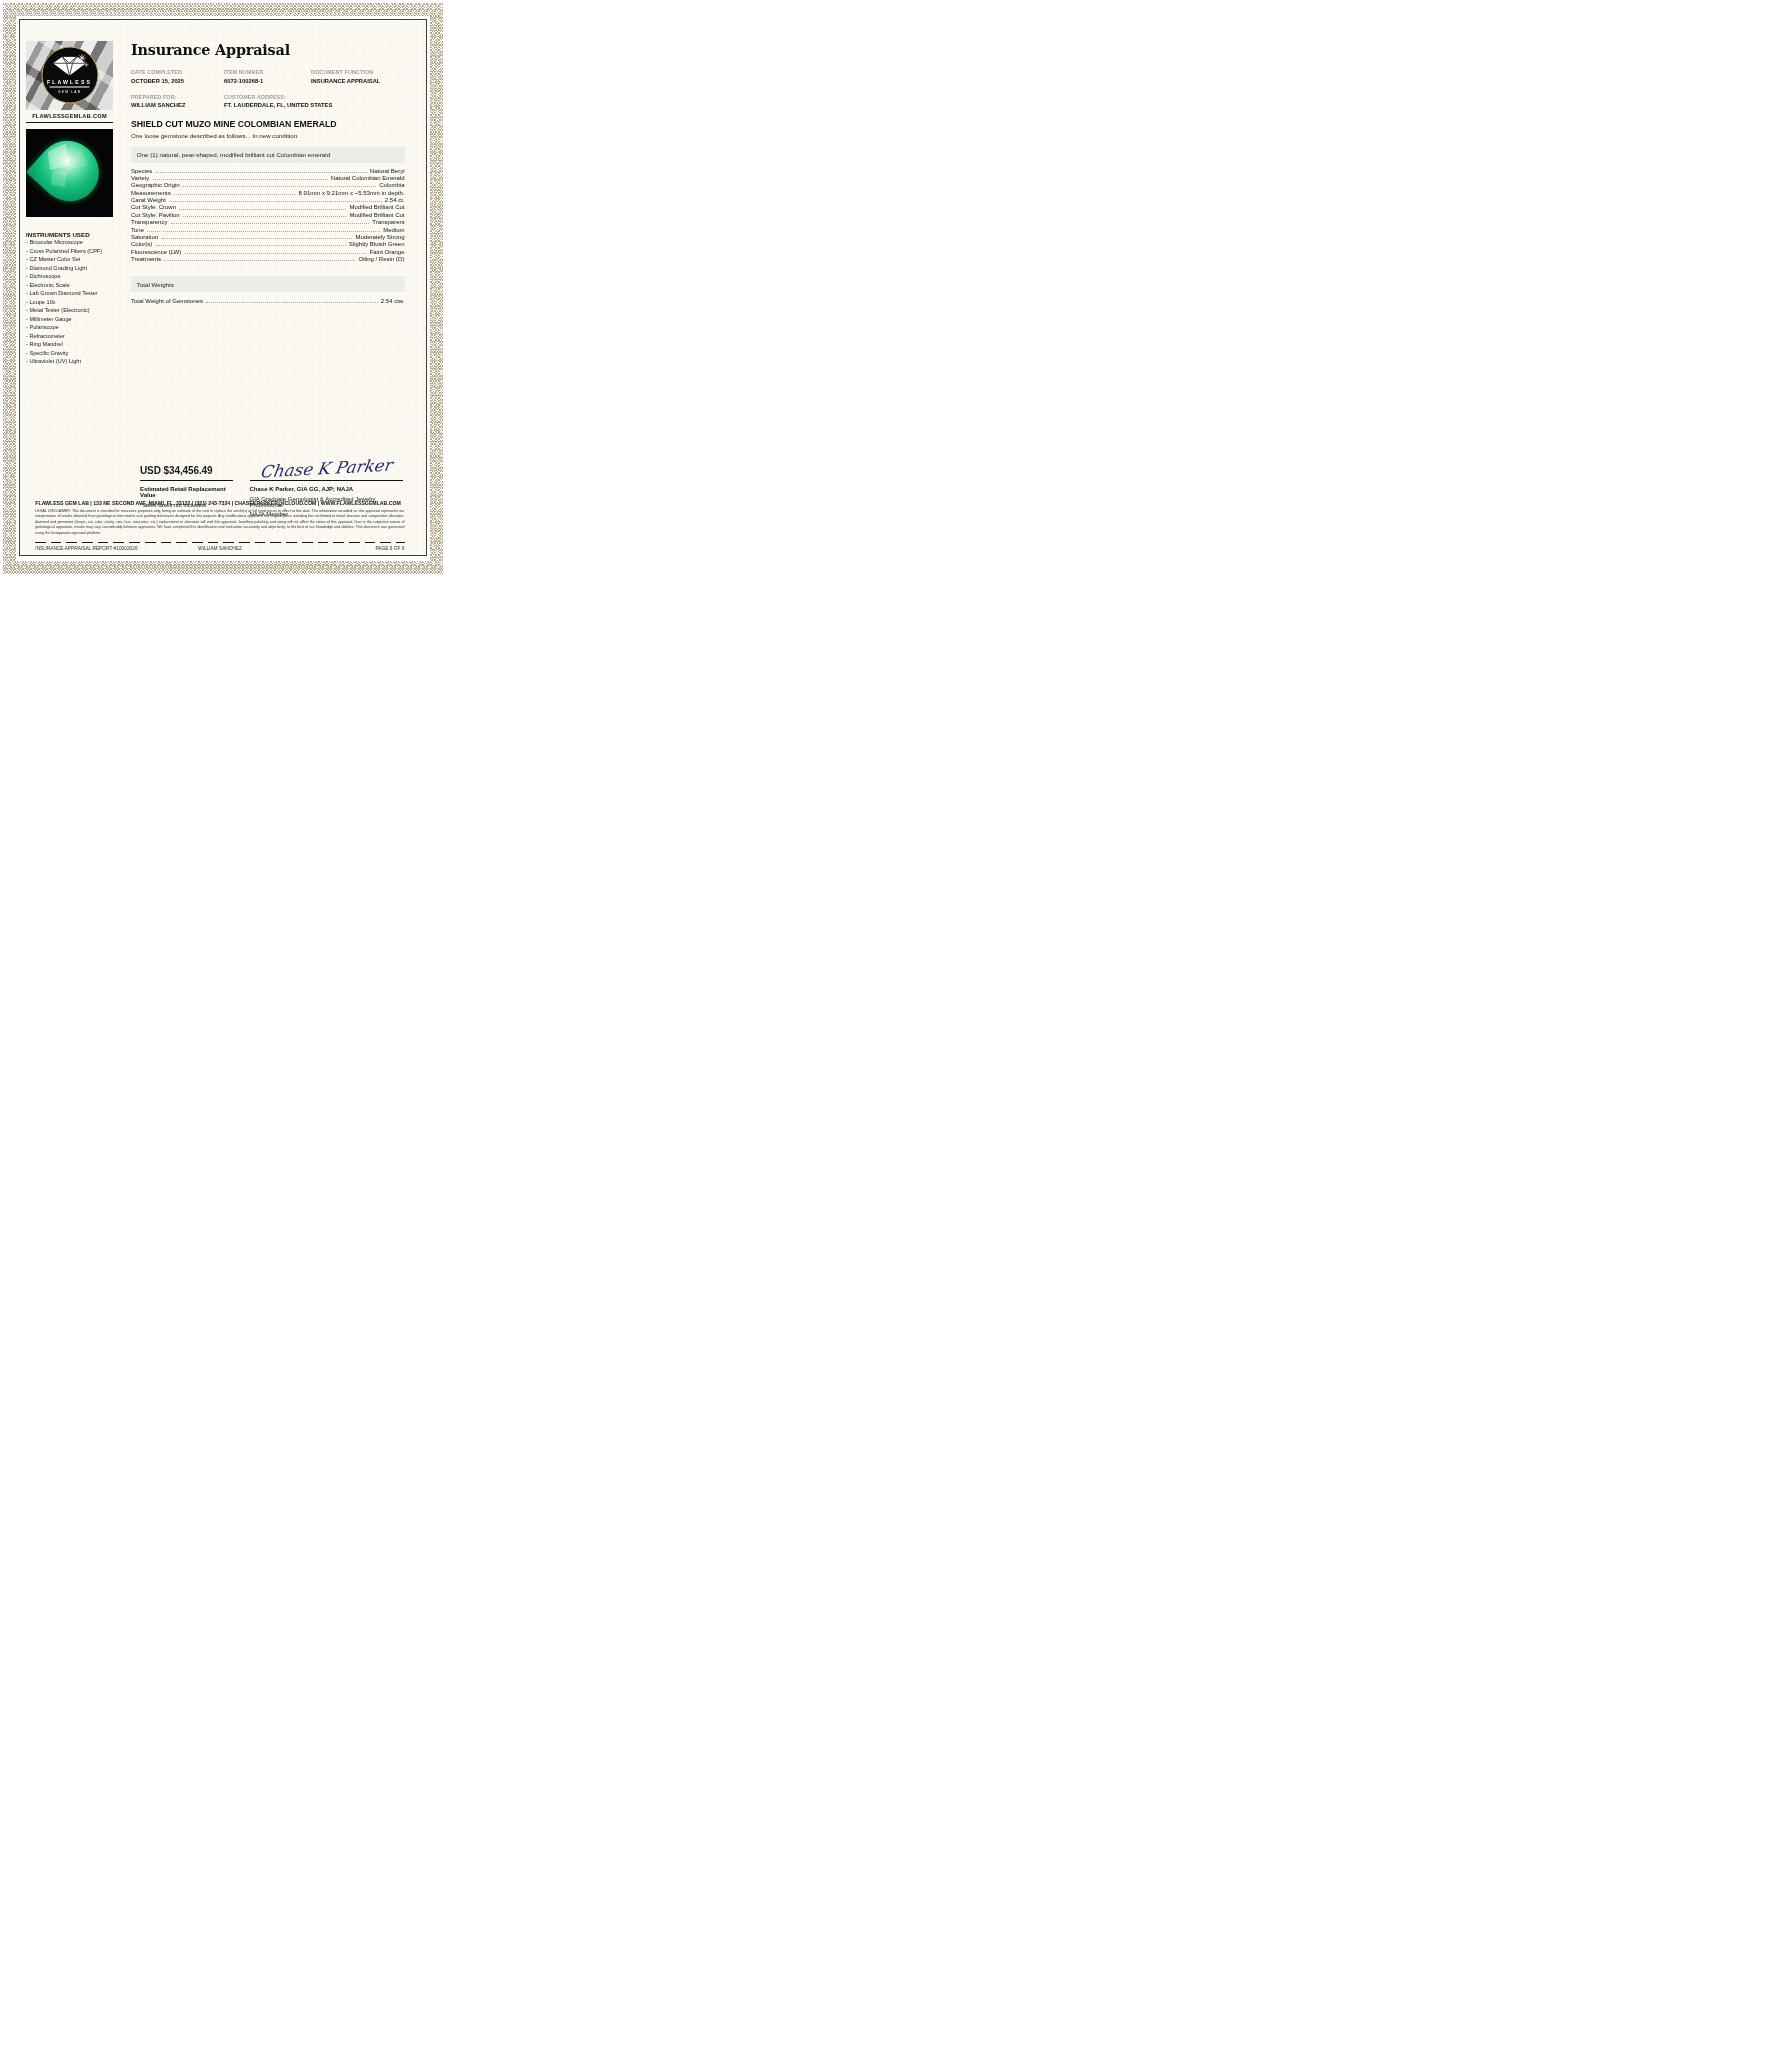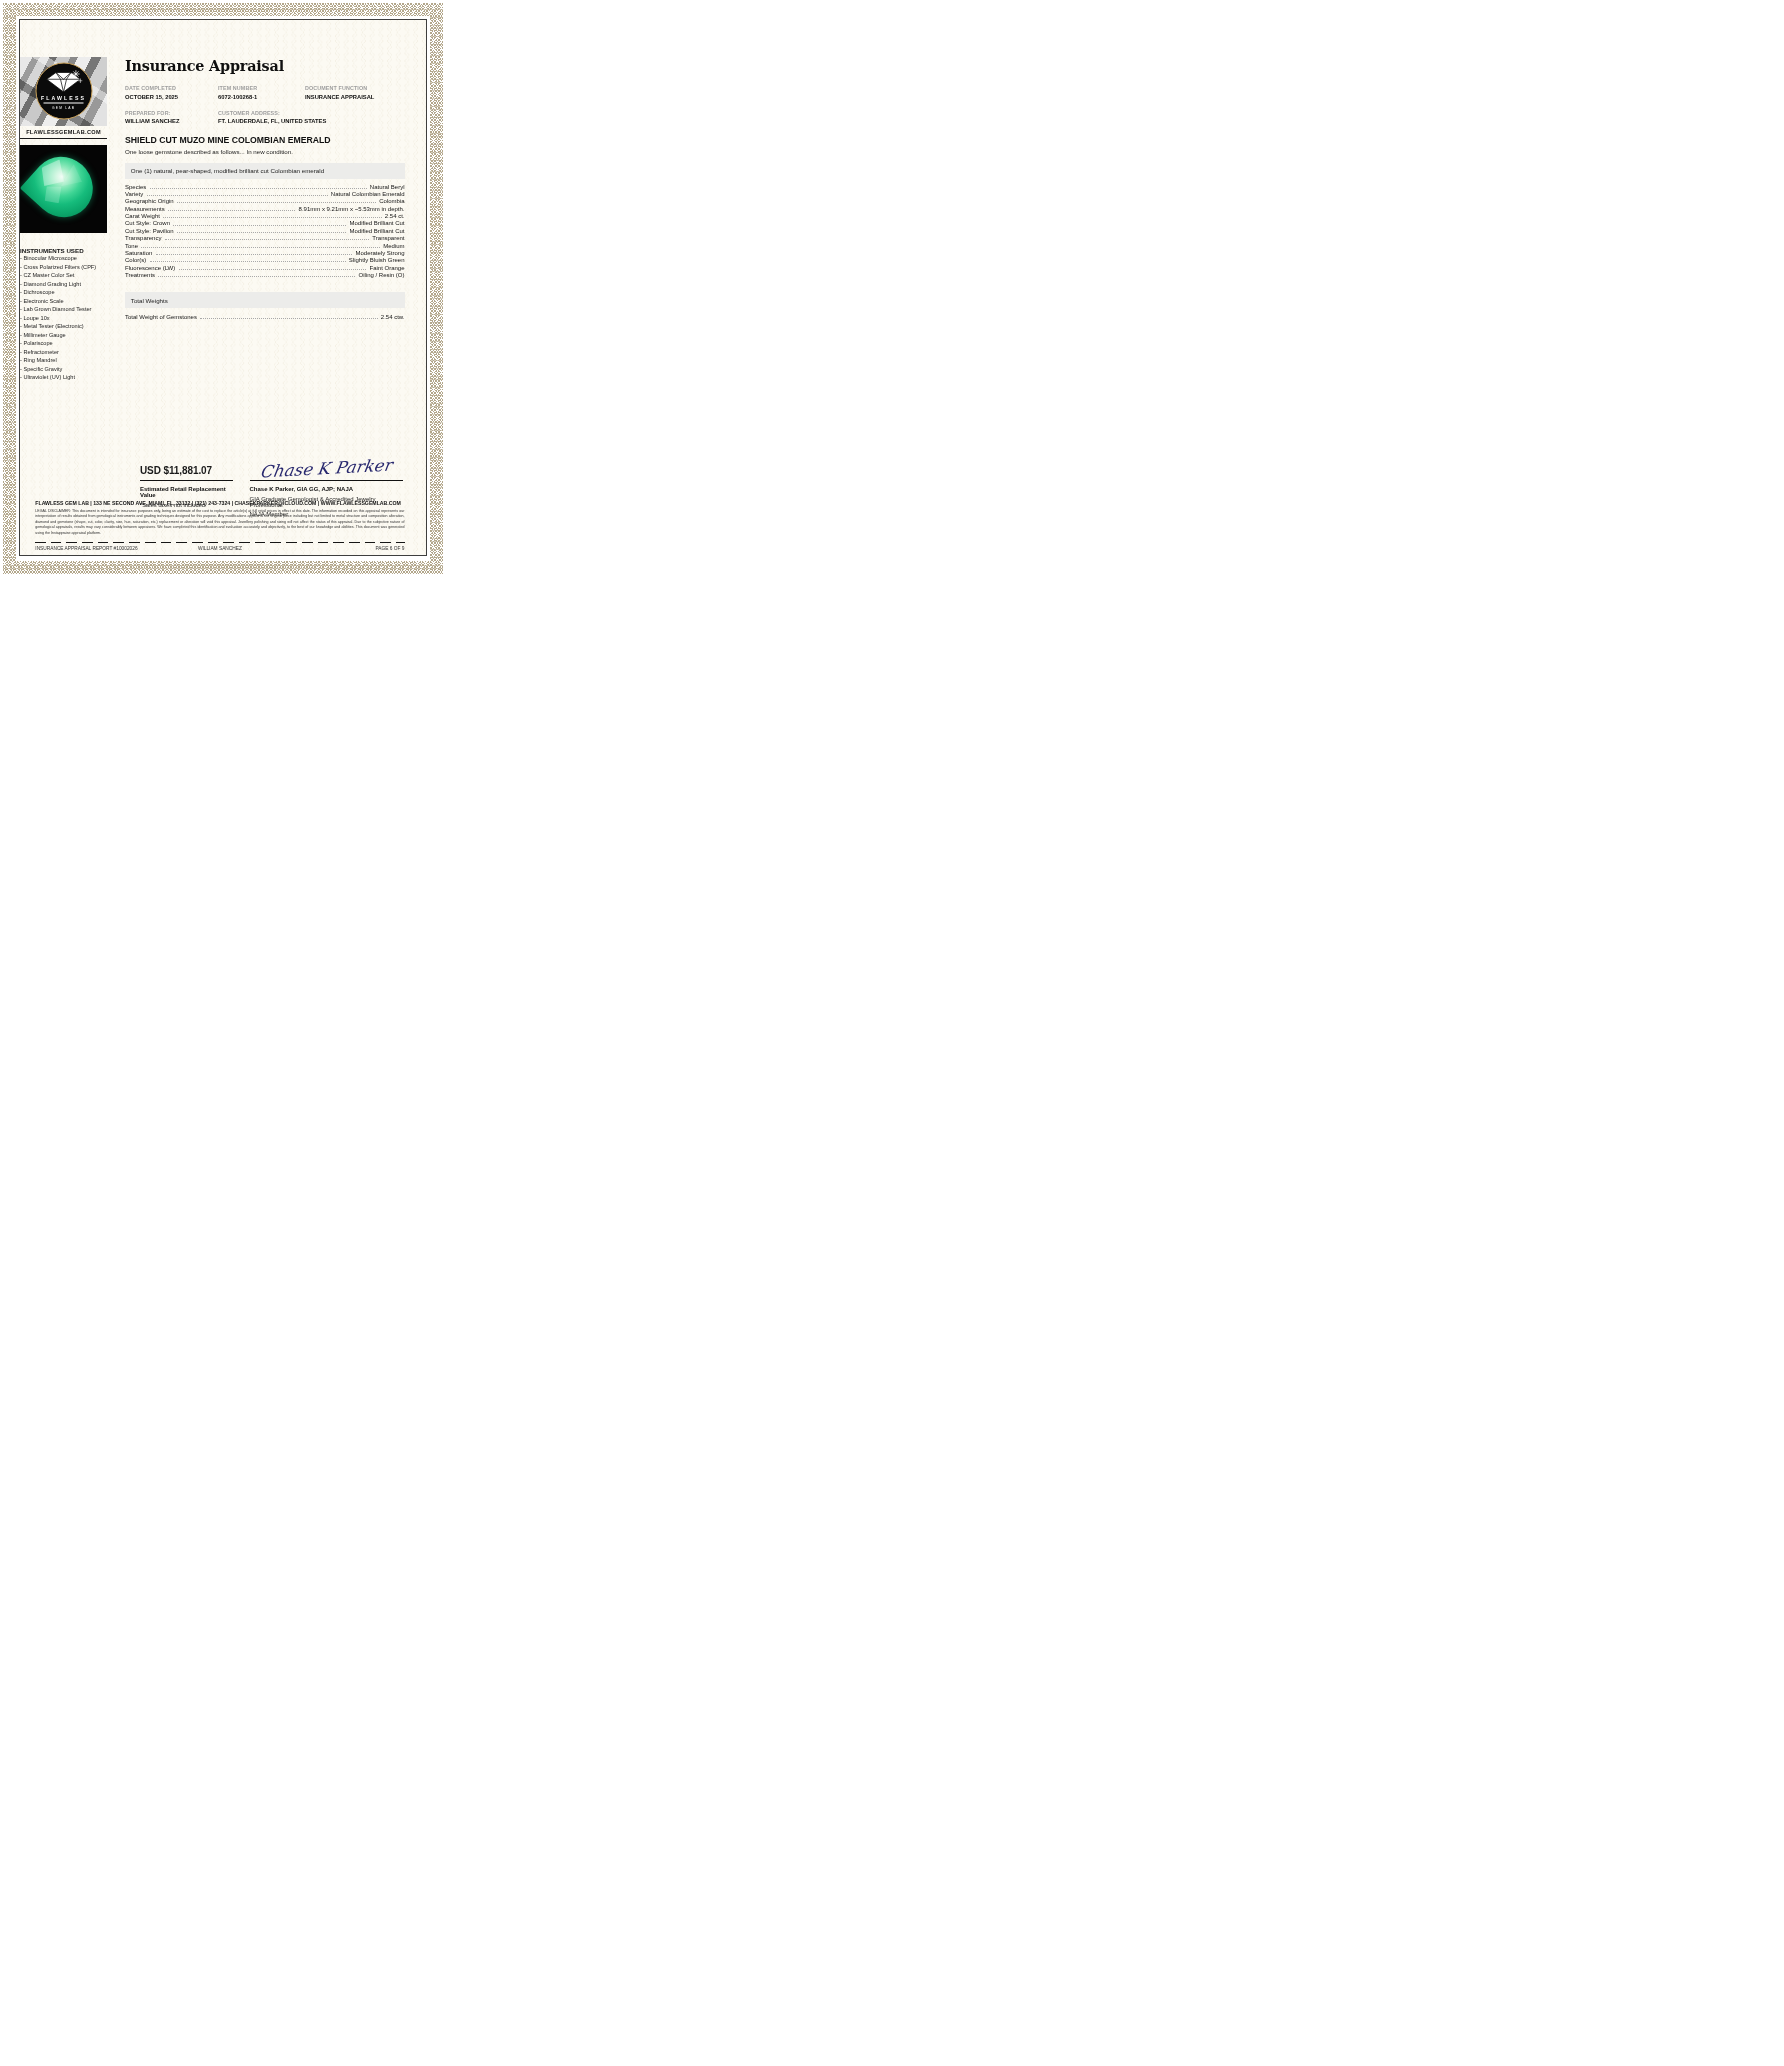--- a/index.html
+++ b/index.html
@@ -27,21 +27,21 @@
   .doc { position:absolute; left:19px; right:19px; top:19px; bottom:20.7px;
     border:1.2px solid var(--frame);
     background-color:var(--cream);
     background-image:
       radial-gradient(circle, transparent 60%, rgba(186,168,124,.12) 61% 65%, transparent 66%),
       radial-gradient(circle, transparent 60%, rgba(186,168,124,.09) 61% 65%, transparent 66%);
     background-size:17.4px 12.4px, 17.4px 12.4px;
     background-position:0 0, 8.7px 6.2px;
   }
 
-  .columns { position:absolute; top:20.7px; left:0; right:21.5px; display:flex; gap:18px;margin-top:16px; }
+  .columns { position:absolute; top:20.7px; left:6px; right:21.5px; display:flex; gap:18px; }
   .left-col { flex:0 0 87px; width:87px; }
   .right-col { flex:1; min-width:0; }
 
   
   .logo-img { position:relative; height:69px; overflow:hidden;
     background:
       linear-gradient(32deg, rgba(255,255,255,.55) 0 8%, transparent 8% 30%, rgba(0,0,0,.38) 30% 38%, transparent 38% 62%, rgba(255,255,255,.45) 62% 70%, transparent 70%),
       linear-gradient(118deg, #e8e8e8 0 10%, #9b9b9b 10% 16%, #d6d6d6 16% 24%, #6e6e6e 24% 30%, #c9c9c9 30% 41%, #8a8a8a 41% 47%, #ededed 47% 58%, #777 58% 66%, #cfcfcf 66% 78%, #999 78% 86%, #e2e2e2 86% 100%);
   }
   .logo-circle { position:absolute; left:50%; top:50%; transform:translate(-50%,-50%);
@@ -309,21 +309,21 @@
           <span class="spec-label">Total Weight of Gemstones</span>
           <span class="spec-leader"></span>
           <span class="spec-value">2.54 ctw.</span>
         </div>
       </div>
     </div>
 
     <div class="valuation">
       <div class="price-block">
         <div class="price-area">
-          <div class="price">USD $11,881.07</div>
+          <div class="price">USD $34,456.49</div>
         </div>
         <div class="rule"></div>
         <div class="price-label">Estimated Retail Replacement Value</div>
         <div class="price-note">*Sales taxes not included.</div>
       </div>
 
       <div class="sig-block">
         <div class="sig-area">
           <div class="signature">Chase K Parker</div>
         </div>

